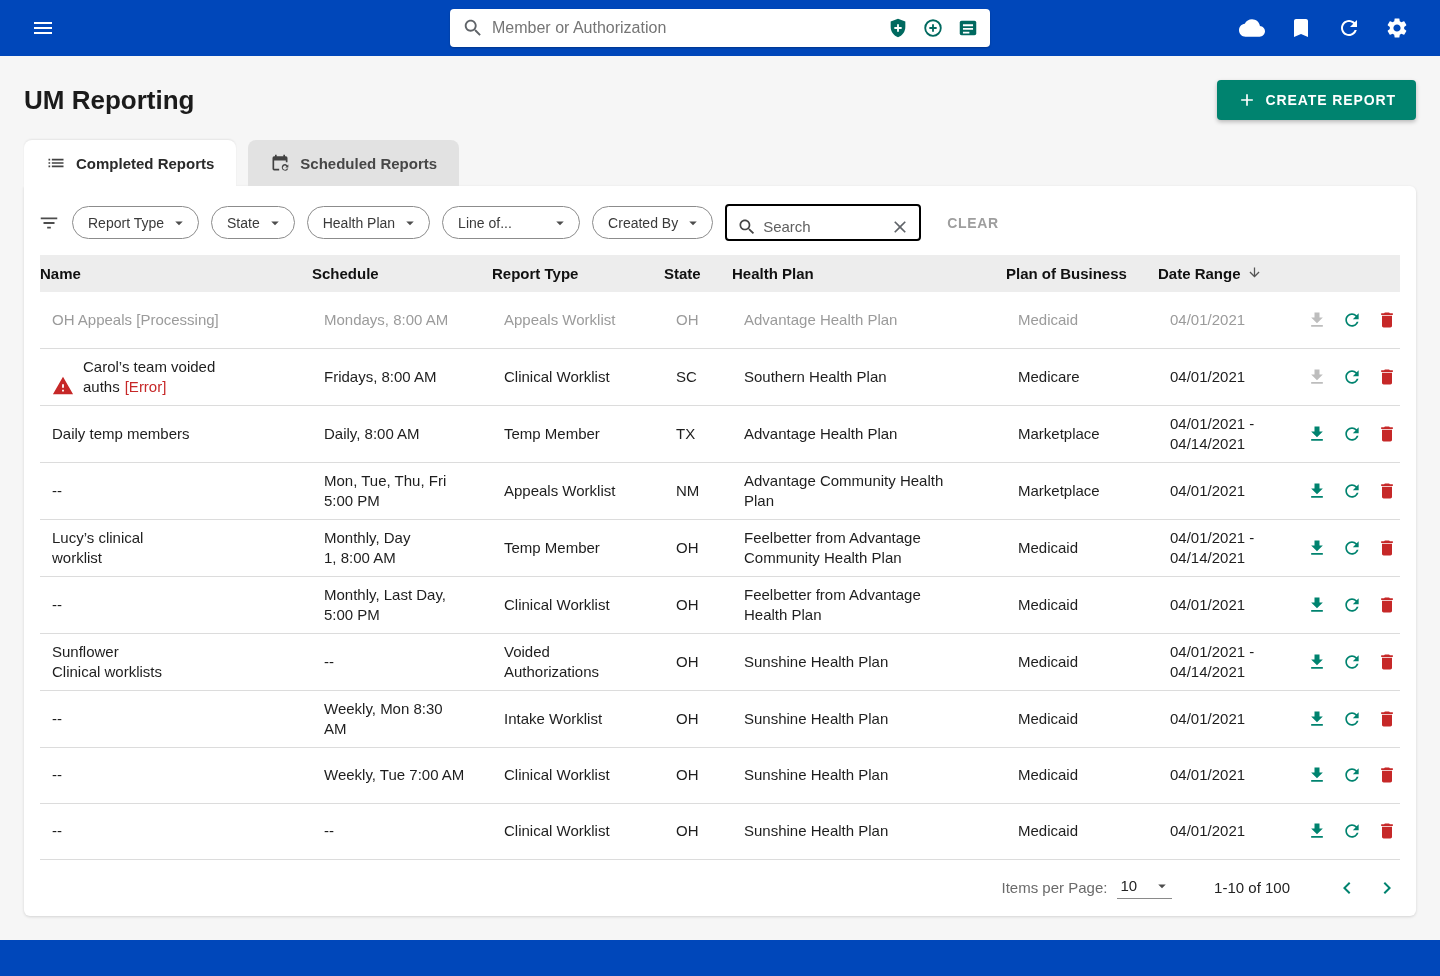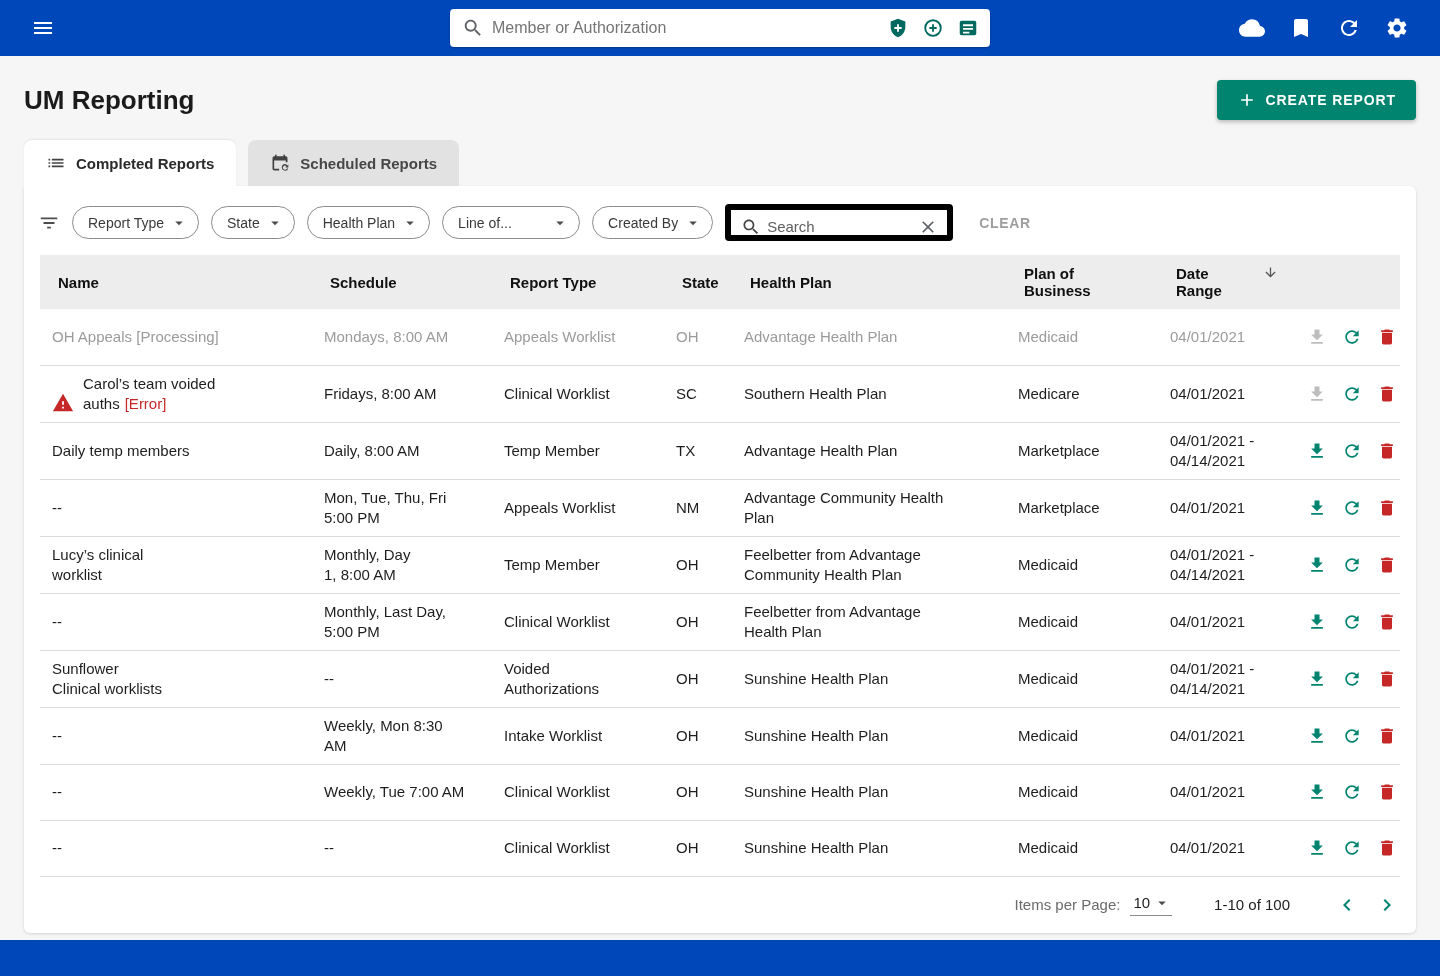--- a/index.html
+++ b/index.html
@@ -40,51 +40,51 @@
   .tab .t-ic{color:#424242}
 
   
   .card{background:#fff;border-radius:0 6px 6px 6px;box-shadow:0 1px 3px rgba(0,0,0,.14)}
   .filterbar{display:flex;align-items:center;gap:12px;padding:18px 16px 14px 14px}
   .funnel{color:#4d4d4d}
   .pill{display:inline-flex;align-items:center;gap:6px;border:1px solid #8C8C8C;border-radius:17px;height:33px;
         padding:0 10px 0 15px;background:#fff;font-size:14px;color:#3A3A3A;cursor:pointer}
   .pill .caret{color:#4d4d4d}
   .pill.wide{width:138px;justify-content:space-between}
-  .filter-search{display:flex;align-items:center;gap:6px;border:6px solid #000000;border-radius:4px;height:37px;
-                 width:228px;padding:8px 6px 0 10px;background:#fff}
+  .filter-search{display:flex;align-items:center;gap:6px;border:2px solid #000000;border-radius:4px;height:37px;
+                 width:196px;padding:8px 6px 0 10px;background:#fff}
   .filter-search input{border:none;outline:none;width:100%;font-size:15px;color:#333;background:transparent}
   .filter-search input::placeholder{color:#5f5f5f}
   .clear-btn{background:none;border:none;color:#9E9E9E;font-weight:700;font-size:14px;letter-spacing:.7px;
              margin-left:14px;cursor:pointer}
 
   
   .table-wrap{padding:0 16px}
   table{width:100%;border-collapse:collapse;table-layout:fixed;font-size:15px}
-  thead th{background:#EDEDED;text-align:left;font-weight:700;padding:10px 18px;font-size:15px;color:#111}
+  thead th{background:#EDEDED;text-align:left;font-weight:700;padding:10px 0;font-size:15px;color:#111}
   thead th .th-flex{display:inline-flex;align-items:flex-start;gap:6px}
   .sort-ic{color:#555}
   tbody td{border-bottom:1px solid #DCDCDC;padding:8px 12px;vertical-align:middle;line-height:20px;height:56px;
            color:#1E1E1E}
   .pre{white-space:pre-line}
   tr.muted td,tr.muted .pre{color:#9B9B9B}
   .name-flex{display:flex;align-items:flex-end;gap:9px}
   .warn-ic{color:var(--danger-red,#C62828);flex:0 0 auto}
   .err{color:var(--danger-red,#C62828);margin-left:5px}
   .c-actions-cell{padding:8px 4px 8px 8px}
   .row-actions{display:flex;align-items:center;gap:9px}
   .act{color:var(--accent-green,#00836F)}
   .act.delete{color:var(--danger-red,#C62828)}
   .act.disabled{color:#BDBDBD;cursor:default}
 
   
   .pagination{display:flex;align-items:center;justify-content:flex-end;gap:42px;height:56px;padding-right:14px}
   .ipp{display:flex;align-items:center;gap:10px;color:#6B6B6B;font-size:15px}
   .ipp-select{border:none;border-bottom:1px solid #8A8A8A;background:none;display:inline-flex;align-items:center;
-              gap:3px;font-size:15px;padding:0 1px 3px 3px;color:#222;cursor:pointer}
+              gap:16px;font-size:15px;padding:0 1px 3px 3px;color:#222;cursor:pointer}
   .ipp-select .caret{color:#4d4d4d}
   .range{font-size:15px;color:#222}
   .pager{display:flex;gap:10px;align-items:center}
   .pager .icon-btn{color:var(--accent-green,#00836F)}
 
   
   .bottombar{height:36px;background:var(--topbar-blue,#0047BA);flex:0 0 auto}
 </style>
 </head>
 <body>

